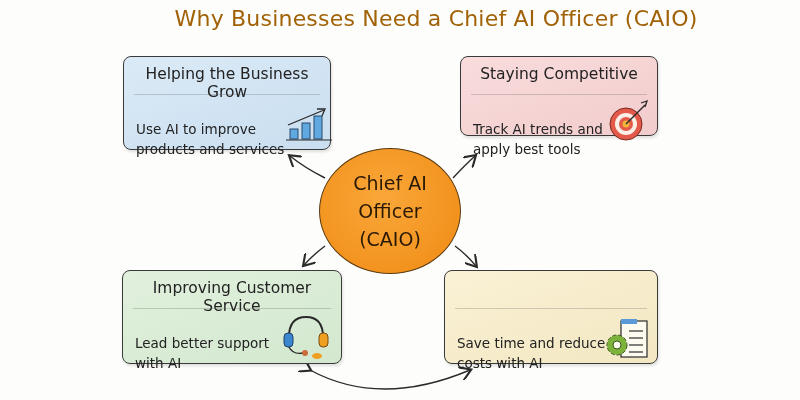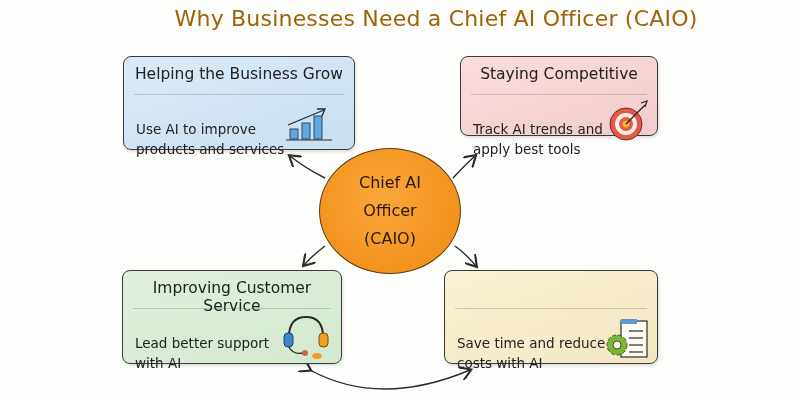--- a/index.html
+++ b/index.html
@@ -3,26 +3,26 @@
 <meta charset="utf-8">
 <style>
   html,body{margin:0;padding:0;}
   body{width:800px;height:400px;background:#fdfdfb;position:relative;overflow:hidden;font-family:"DejaVu Sans",sans-serif;color:#222;}
   .title{position:absolute;left:0;top:6px;width:800px;text-align:center;font-size:22px;color:#a16207;letter-spacing:0.2px;margin-left:36px;}
   .card{position:absolute;border:1.6px solid #3a3a3a;border-radius:8px;box-sizing:border-box;box-shadow:1px 2px 3px rgba(0,0,0,0.12);}
   .card .head{position:absolute;left:0;right:0;top:8px;text-align:center;font-size:15.5px;color:#222;}
   .card .rule{position:absolute;left:10px;right:10px;top:37px;border-top:1px solid rgba(80,80,80,0.25);}
   .card .body{position:absolute;left:12px;top:62px;font-size:13.5px;line-height:20px;color:#222;}
   .card .icon{position:absolute;}
-  #c1{left:123px;top:56px;width:232px;height:94px;background:linear-gradient(160deg,#dbeaf6,#c9def0);}
+  #c1{left:123px;top:56px;width:208px;height:94px;background:linear-gradient(160deg,#dbeaf6,#c9def0);}
   #c2{left:460px;top:56px;width:198px;height:80px;background:linear-gradient(160deg,#f9dcdc,#f2cccc);}
   #c3{left:122px;top:270px;width:220px;height:94px;background:linear-gradient(160deg,#e1f0dd,#d3e8cf);}
   #c4{left:444px;top:270px;width:214px;height:94px;background:linear-gradient(160deg,#faf2d6,#f3e7c2);}
   .hub{position:absolute;left:319px;top:148px;width:142px;height:126px;border-radius:50%;background:radial-gradient(circle at 45% 40%,#f9a73a,#f08a12);border:1.6px solid #5a3a10;box-sizing:border-box;}
-  .hub .txt{position:absolute;left:0;right:0;text-align:center;font-size:16px;color:#2a1a05;line-height:28px;}
+  .hub .txt{position:absolute;left:0;right:0;text-align:center;font-size:19px;color:#2a1a05;line-height:28px;}
   svg.arrows{position:absolute;left:0;top:0;}
 </style>
 </head>
 <body>
 
 <div class="title">Why Businesses Need a Chief AI Officer (CAIO)</div>
 
 <svg class="arrows" width="800" height="400">
   <defs>
     <marker id="ah" markerWidth="10" markerHeight="10" refX="7" refY="5" orient="auto">

